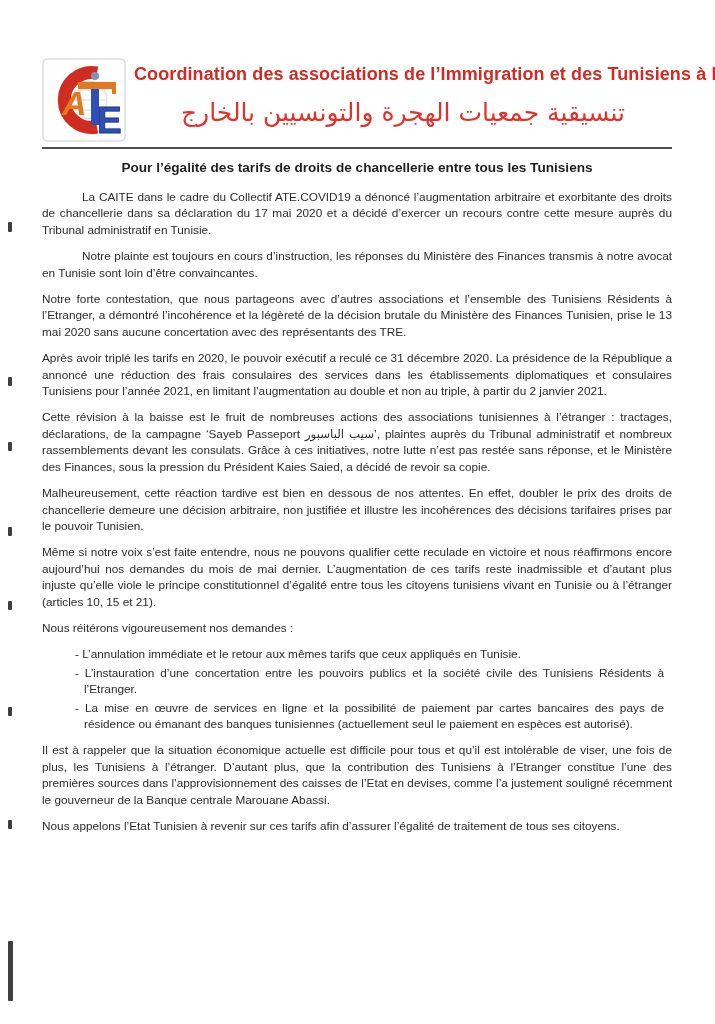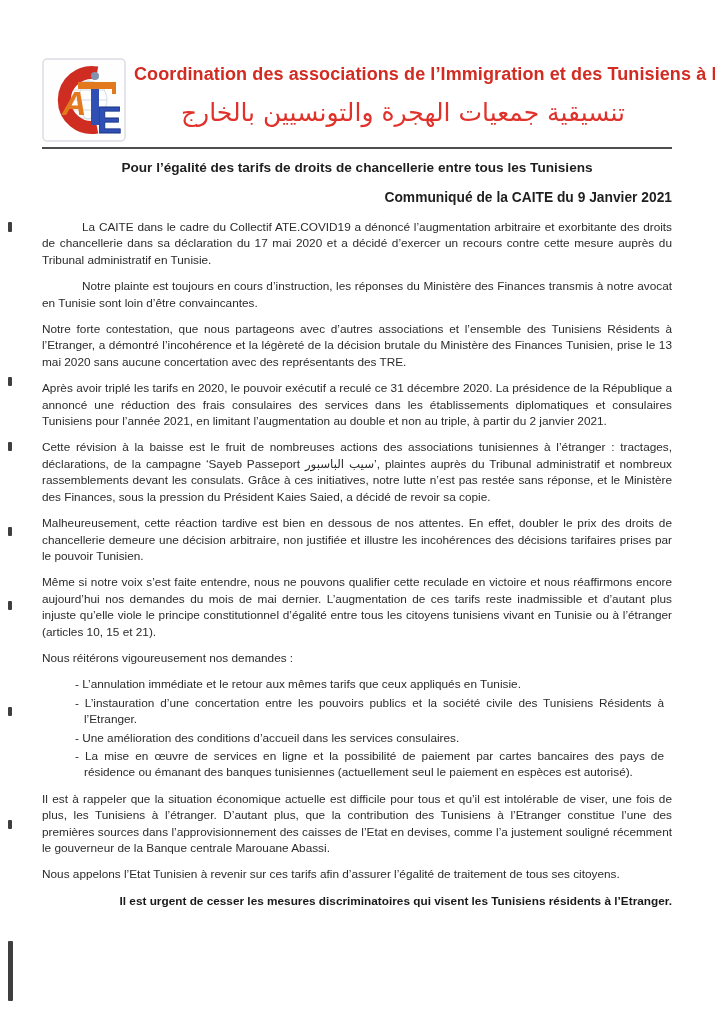--- a/index.html
+++ b/index.html
@@ -102,41 +102,38 @@
     <div class="header-text">
       <div class="org-fr">Coordination des associations de l’Immigration et des Tunisiens à l’Etranger</div>
       <div class="org-ar">تنسيقية جمعيات الهجرة والتونسيين بالخارج</div>
     </div>
   </div>
 
   <div class="rule"></div>
 
   <div class="main">
     <h1 class="doc-title">Pour l’égalité des tarifs de droits de chancellerie entre tous les Tunisiens</h1>
-    <div class="dateline">Communiqué de la CAITE du 9 Janvier 2021</div>
 
     <div class="body-text">
       <p class="indent">La CAITE dans le cadre du Collectif ATE.COVID19 a dénoncé l’augmentation arbitraire et exorbitante des droits de chancellerie dans sa déclaration du 17 mai 2020 et a décidé d’exercer un recours contre cette mesure auprès du Tribunal administratif en Tunisie.</p>
       <p class="indent">Notre plainte est toujours en cours d’instruction, les réponses du Ministère des Finances transmis à notre avocat en Tunisie sont loin d’être convaincantes.</p>
 
       <p>Notre forte contestation, que nous partageons avec d’autres associations et l’ensemble des Tunisiens Résidents à l’Etranger, a démontré l’incohérence et la légèreté de la décision brutale du Ministère des Finances Tunisien, prise le 13 mai 2020 sans aucune concertation avec des représentants des TRE.</p>
       <p>Après avoir triplé les tarifs en 2020, le pouvoir exécutif a reculé ce 31 décembre 2020. La présidence de la République a annoncé une réduction des frais consulaires des services dans les établissements diplomatiques et consulaires Tunisiens pour l’année 2021, en limitant l’augmentation au double et non au triple, à partir du 2 janvier 2021.</p>
       <p>Cette révision à la baisse est le fruit de nombreuses actions des associations tunisiennes à l’étranger : tractages, déclarations, de la campagne ‘Sayeb Passeport سيب الباسبور’, plaintes auprès du Tribunal administratif et nombreux rassemblements devant les consulats. Grâce à ces initiatives, notre lutte n’est pas restée sans réponse, et le Ministère des Finances, sous la pression du Président Kaies Saied, a décidé de revoir sa copie.</p>
       <p>Malheureusement, cette réaction tardive est bien en dessous de nos attentes. En effet, doubler le prix des droits de chancellerie demeure une décision arbitraire, non justifiée et illustre les incohérences des décisions tarifaires prises par le pouvoir Tunisien.</p>
       <p>Même si notre voix s’est faite entendre, nous ne pouvons qualifier cette reculade en victoire et nous réaffirmons encore aujourd’hui nos demandes du mois de mai dernier. L’augmentation de ces tarifs reste inadmissible et d’autant plus injuste qu’elle viole le principe constitutionnel d’égalité entre tous les citoyens tunisiens vivant en Tunisie ou à l’étranger (articles 10, 15 et 21).</p>
 
       <p>Nous réitérons vigoureusement nos demandes :</p>
 
       <div class="demands">
         <div class="demand">- L’annulation immédiate et le retour aux mêmes tarifs que ceux appliqués en Tunisie.</div>
         <div class="demand">- L’instauration d’une concertation entre les pouvoirs publics et la société civile des Tunisiens Résidents à l’Etranger.</div>
-        <div class="demand">- Une amélioration des conditions d’accueil dans les services consulaires.</div>
         <div class="demand">- La mise en œuvre de services en ligne et la possibilité de paiement par cartes bancaires des pays de résidence ou émanant des banques tunisiennes (actuellement seul le paiement en espèces est autorisé).</div>
       </div>
 
       <p>Il est à rappeler que la situation économique actuelle est difficile pour tous et qu’il est intolérable de viser, une fois de plus, les Tunisiens à l’étranger. D’autant plus, que la contribution des Tunisiens à l’Etranger constitue l’une des premières sources dans l’approvisionnement des caisses de l’Etat en devises, comme l’a justement souligné récemment le gouverneur de la Banque centrale Marouane Abassi.</p>
       <p>Nous appelons l’Etat Tunisien à revenir sur ces tarifs afin d’assurer l’égalité de traitement de tous ses citoyens.</p>
 
-      <p class="final">Il est urgent de cesser les mesures discriminatoires qui visent les Tunisiens résidents à l’Etranger.</p>
     </div>
   </div>
 
 </div>
 
 </body></html>

